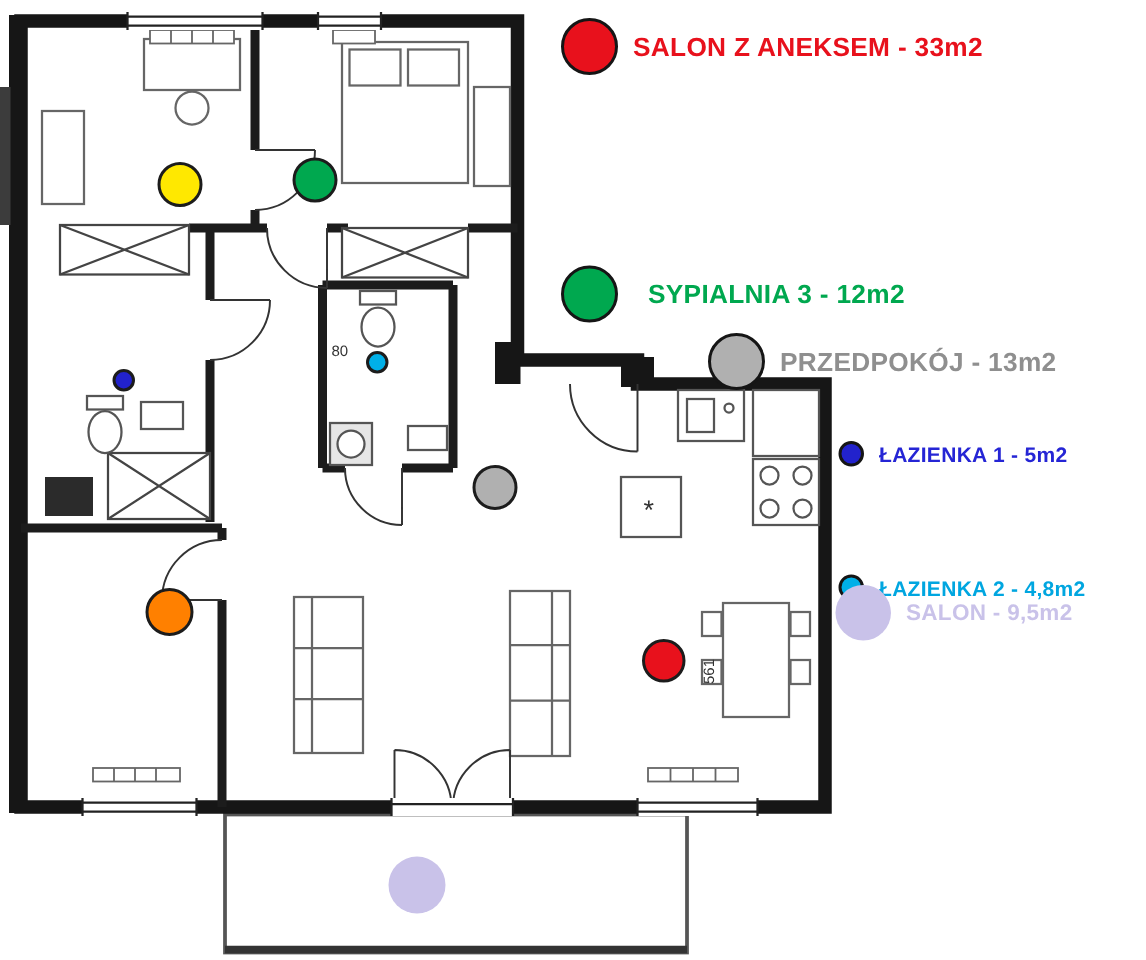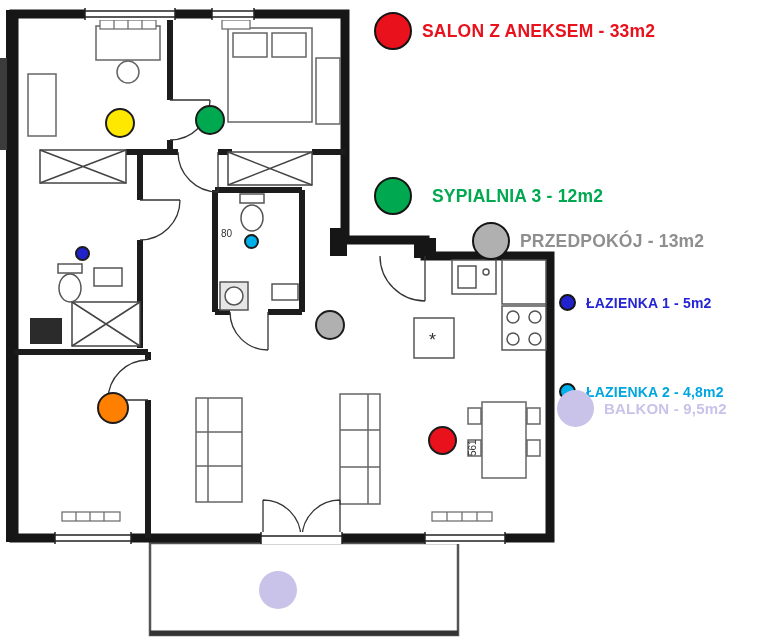--- a/index.html
+++ b/index.html
@@ -178,16 +178,16 @@
   <div class="legend-row" style="left:559px;top:294px;">
     <span class="dot" style="width: 17px; height: 17px; background: rgb(34, 34, 204);"></span>
     <span class="legend-label" style="font-size: 14px; color: rgb(37, 37, 213);">ŁAZIENKA 1 - 5m2</span>
   </div>
   <div class="legend-row" style="left:559px;top:340px;margin-top:43px;">
     <span class="dot" style="width: 17px; height: 17px; background: rgb(0, 176, 232);"></span>
     <span class="legend-label" style="font-size: 14px; color: rgb(0, 166, 224);">ŁAZIENKA 2 - 4,8m2</span>
   </div>
   <div class="legend-row" style="left:557px;top:390px;">
     <span class="dot soft" style="width: 37px; height: 37px; background: rgb(201, 194, 233);"></span>
-    <span class="legend-label" style="font-size: 15px; color: rgb(201, 194, 233);">BALKON - 9,5m2</span>
+    <span class="legend-label" style="font-size: 15px; color: rgb(201, 194, 233);">SALON - 9,5m2</span>
   </div>
 
 </div>
 
 </body></html>

